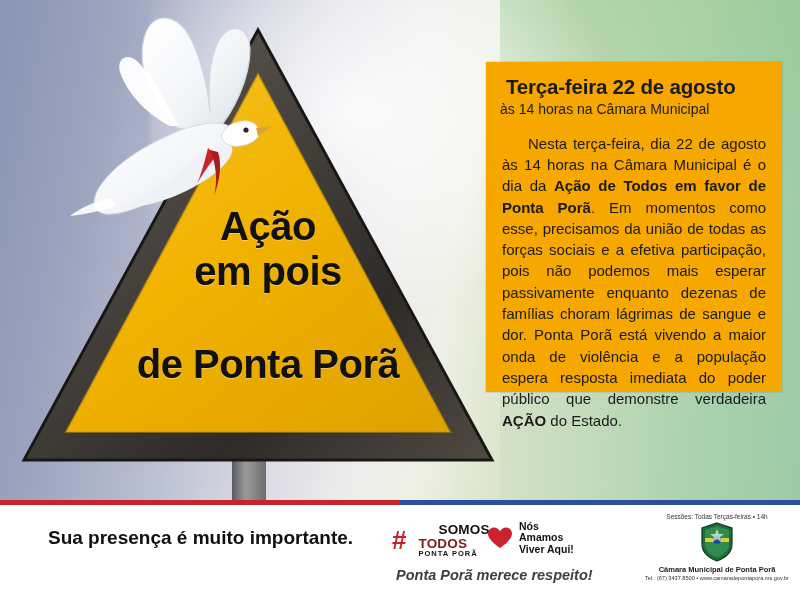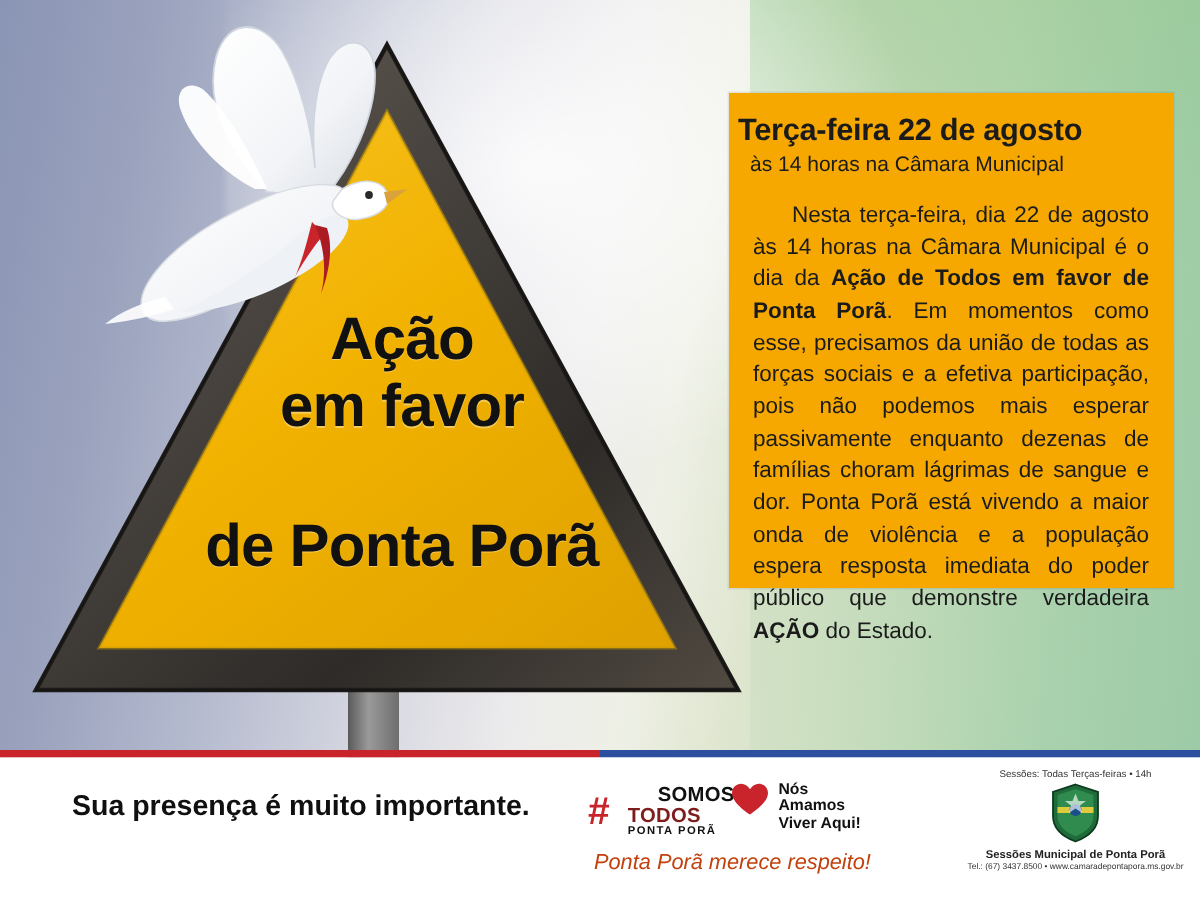--- a/index.html
+++ b/index.html
@@ -104,21 +104,21 @@
   .panel {
     position: absolute;
     left: 486px;
     top: 62px;
     width: 296px;
     height: 330px;
     background: #f6a800;
     box-shadow: 0 0 0 1px rgba(0,0,0,.07);
   }
   .panel-date {
-    margin: 14px 14px 0 6px;
+    margin: 14px 14px 0 20px;
     color: #1b1b1b;
     font-weight: bold;
     font-size: 20.5px;
     line-height: 1.1;
     letter-spacing: -0.2px;
   }
   .panel-sub {
     margin: 2px 14px 16px 14px;
     color: #1b1b1b;
     font-size: 14px;
@@ -180,37 +180,38 @@
   }
   .somos-txt .t1 { font-size: 13.5px; font-weight: bold; color:#111; display:block; letter-spacing:.2px;margin-left:20px;}
   .somos-txt .t2 { font-size: 13.5px; font-weight: bold; color:#7f1d1d; display:block; letter-spacing:.2px;}
   .somos-txt .t3 { font-size: 7.5px; font-weight: bold; color:#111; display:block; letter-spacing:1px;}
 
   .heart-block {
     position: absolute;
     left: 487px;
     top: 16px;
     display: flex;
+    align-items: center;
     gap: 6px;
   }
   .heart {
     width: 26px; height: 24px;
     position: relative;
   }
   .heart-txt { line-height: 1.08; }
   .heart-txt span { display:block; font-size: 10.5px; font-weight: bold; color:#111; }
 
   .merece {
     position: absolute;
     left: 396px;
     top: 62px;
     font-size: 14.5px;
-    font-weight: normal;
+    font-weight: bold;
     font-style: italic;
-    color: #c2410c;
+    color: #404040;
   }
 
   
   .camara {
     position: absolute;
     left: 642px;
     top: 8px;
     width: 150px;
     text-align: center;
   }
@@ -275,21 +276,21 @@
         <polygon points="240,8 474,438 6,438" fill="url(#gdark)" stroke="#1d1b19" stroke-width="3"></polygon>
         <polygon points="240,52 432,410 48,410" fill="url(#gyell)"></polygon>
         <polygon points="240,52 432,410 48,410" fill="none" stroke="#c99a00" stroke-width="2" opacity=".5"></polygon>
 
         <polygon points="240,8 474,438 6,438" fill="none" stroke="#000" stroke-width="1" opacity=".25"></polygon>
       </svg>
     </div>
 
     <div class="headline">
       <span class="l1">Ação</span>
-      <span class="l3">em favor</span>
+      <span class="l3">em pois</span>
       <span class="l4">de Ponta Porã</span>
     </div>
   </div>
 
   <div class="dove">
     <svg width="330" height="250" viewBox="0 0 330 250" xmlns="http://www.w3.org/2000/svg">
       <defs>
         <linearGradient id="wg" x1="0" y1="0" x2="1" y2="1">
           <stop offset="0%" stop-color="#ffffff"></stop>
           <stop offset="60%" stop-color="#f2f4f7"></stop>
@@ -361,19 +362,19 @@
         <div class="camara-brasao">
           <svg width="34" height="40" viewBox="0 0 34 40" xmlns="http://www.w3.org/2000/svg">
             <path d="M17 1 L32 6 L32 22 C32 31 25 36 17 39 C9 36 2 31 2 22 L2 6 Z" fill="#1f6b3a" stroke="#0e3b20" stroke-width="1.2"></path>
             <path d="M17 4 L29 8 L29 22 C29 29 23 33 17 35.5 C11 33 5 29 5 22 L5 8 Z" fill="#2f8c4e"></path>
             <path d="M5 16 L29 16 L29 20 L5 20 Z" fill="#f2d23c" opacity=".9"></path>
             <circle cx="17" cy="18" r="4" fill="#1b4f8a"></circle>
             <path d="M17 7 L19 12 L24 12 L20 15 L21.5 20 L17 17 L12.5 20 L14 15 L10 12 L15 12 Z" fill="#ffffff" opacity=".65"></path>
           </svg>
         </div>
       </div>
-      <div class="camara-name">Sessões Municipal de Ponta Porã</div>
+      <div class="camara-name">Câmara Municipal de Ponta Porã</div>
       <div class="camara-contact">Tel.: (67) 3437.8500 • www.camaradepontapora.ms.gov.br</div>
     </div>
 
   </div>
 
 </div>
 
 </body></html>

